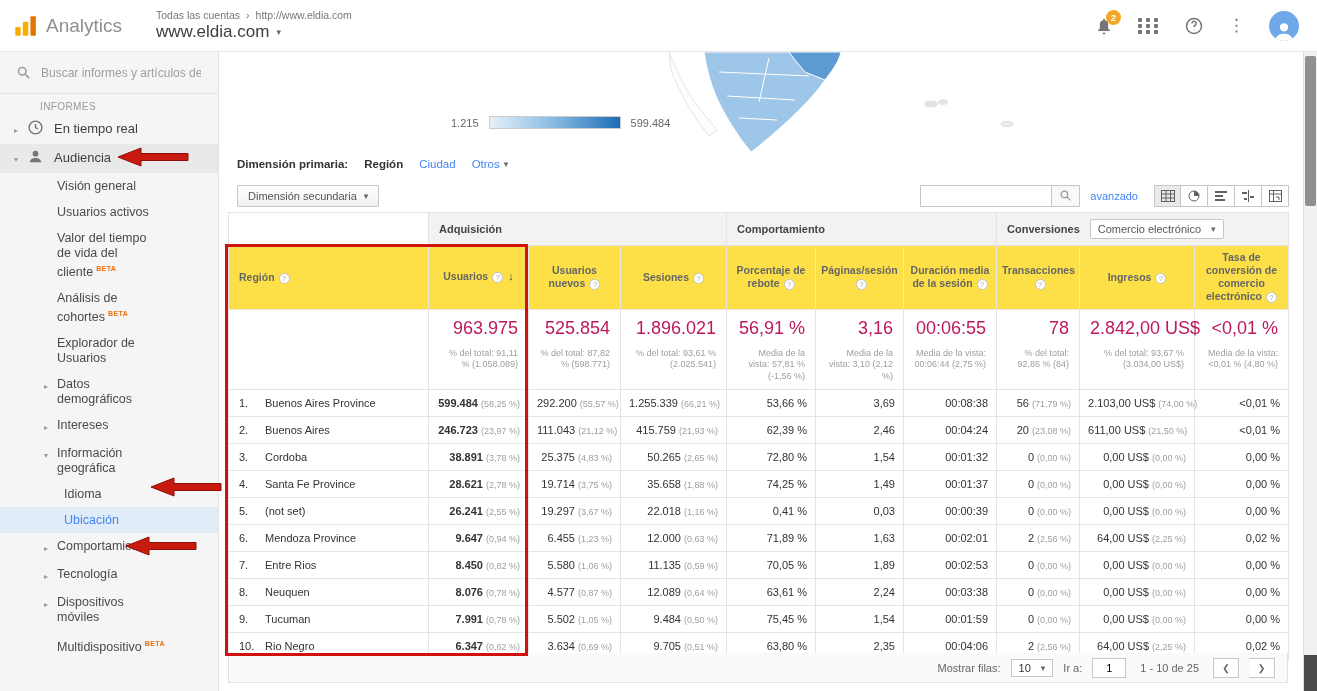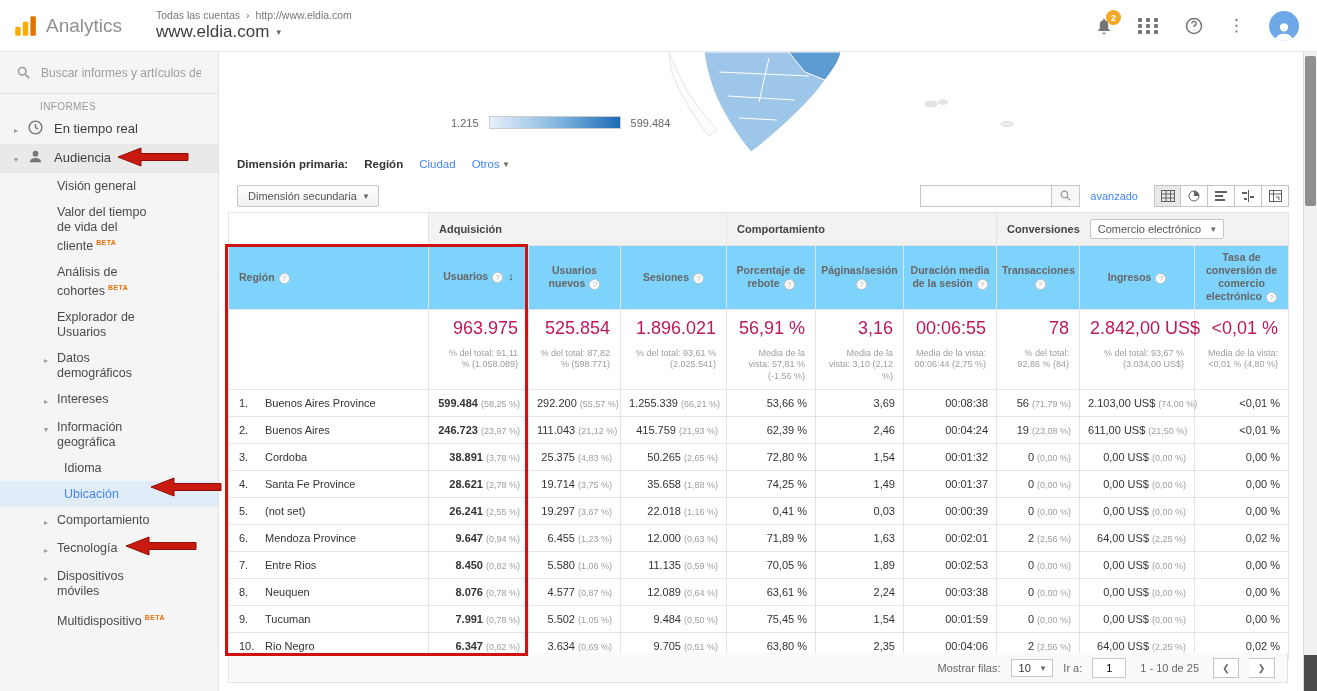--- a/index.html
+++ b/index.html
@@ -72,21 +72,21 @@
   .view-btn.first { border-left:1px solid #c6c6c6; background:#e9e9e9; }
 
   
   .table-wrap { position:absolute; left:9px; top:160px; }
   #data-table { border-collapse:collapse; table-layout:fixed; width:1060px; font-size:11px; background:#fff; }
   #data-table th, #data-table td { border:1px solid #e4e4e4; }
   th.grp-blank { background:#fff; }
   th.grp { background:#f2f2f2; text-align:left; padding:6px 10px; font-size:11px; color:#444; font-weight:bold; vertical-align:middle; }
   .ecom-select { display:inline-flex; align-items:center; gap:10px; margin-left:10px; border:1px solid #c6c6c6;
                  background:#fff; padding:3px 7px; font-weight:normal; color:#555; border-radius:2px; cursor:pointer; }
-  th.colh { background:#7dd3fc; color:#666; font-weight:bold; text-align:center; padding:5px 5px; vertical-align:middle; line-height:1.25; font-size:10.5px; }
+  th.colh { background:#fde047; color:#666; font-weight:bold; text-align:center; padding:5px 5px; vertical-align:middle; line-height:1.25; font-size:10.5px; }
   th.colh.region { text-align:left; padding-left:10px; }
   .help-i { display:inline-block; width:11px; height:11px; line-height:10px; border:1px solid #c2c2c2; border-radius:50%;
             font-size:8px; color:#aaa; text-align:center; margin-left:4px; background:#fff; font-weight:normal; }
   .sort { color:#444; margin-left:5px; font-size:11px; }
   tr.summary td { background:#fff; text-align:right; vertical-align:top; padding:8px 10px 6px; }
   td.sum-blank { background:#fff; }
   .big { display:block; font-size:18px; color:#be185d; white-space:nowrap; }
   .sub { display:block; font-size:9px; color:#9e9e9e; margin-top:9px; line-height:1.3; }
   td.region-cell { padding:7px 8px 7px 10px; color:#333; background:#fff; white-space:nowrap; overflow:hidden; }
   .rank { display:inline-block; width:26px; }
@@ -193,20 +193,23 @@
       <div class="nav-item lvl0 highlight">
         <span class="caret">▾</span>
         <span class="nicon"><svg width="17" height="17" viewBox="0 0 24 24" fill="#757575">
             <circle cx="12" cy="8" r="4"></circle>
             <path d="M4 20c0-4 4-6 8-6s8 2 8 6z"></path>
           </svg></span>
         <span class="nlabel">Audiencia</span>
       </div>
       <div class="nav-item lvl1 no-caret">
         <span class="nlabel">Visión general</span>
+      </div>
+      <div class="nav-item lvl1 no-caret">
+        <span class="nlabel">Usuarios activos</span>
       </div>
       <div class="nav-item lvl1 no-caret">
         <span class="nlabel">Valor del tiempo de vida del cliente<sup class="beta">BETA</sup></span>
       </div>
       <div class="nav-item lvl1 no-caret">
         <span class="nlabel">Análisis de cohortes<sup class="beta">BETA</sup></span>
       </div>
       <div class="nav-item lvl1 no-caret">
         <span class="nlabel">Explorador de Usuarios</span>
       </div>
@@ -424,21 +427,21 @@
             <td class="num"><span class="val">&lt;0,01 %</span></td>
           </tr>
           <tr class="data-row">
             <td class="region-cell"><span class="rank">2.</span><span class="rname">Buenos Aires</span></td>
             <td class="num"><span class="val bold">246.723</span><span class="pct">(23,97 %)</span></td>
             <td class="num"><span class="val">111.043</span><span class="pct">(21,12 %)</span></td>
             <td class="num"><span class="val">415.759</span><span class="pct">(21,93 %)</span></td>
             <td class="num"><span class="val">62,39 %</span></td>
             <td class="num"><span class="val">2,46</span></td>
             <td class="num"><span class="val">00:04:24</span></td>
-            <td class="num"><span class="val">19</span><span class="pct">(23,08 %)</span></td>
+            <td class="num"><span class="val">20</span><span class="pct">(23,08 %)</span></td>
             <td class="num"><span class="val">611,00 US$</span><span class="pct">(21,50 %)</span></td>
             <td class="num"><span class="val">&lt;0,01 %</span></td>
           </tr>
           <tr class="data-row">
             <td class="region-cell"><span class="rank">3.</span><span class="rname">Cordoba</span></td>
             <td class="num"><span class="val bold">38.891</span><span class="pct">(3,78 %)</span></td>
             <td class="num"><span class="val">25.375</span><span class="pct">(4,83 %)</span></td>
             <td class="num"><span class="val">50.265</span><span class="pct">(2,65 %)</span></td>
             <td class="num"><span class="val">72,80 %</span></td>
             <td class="num"><span class="val">1,54</span></td>

